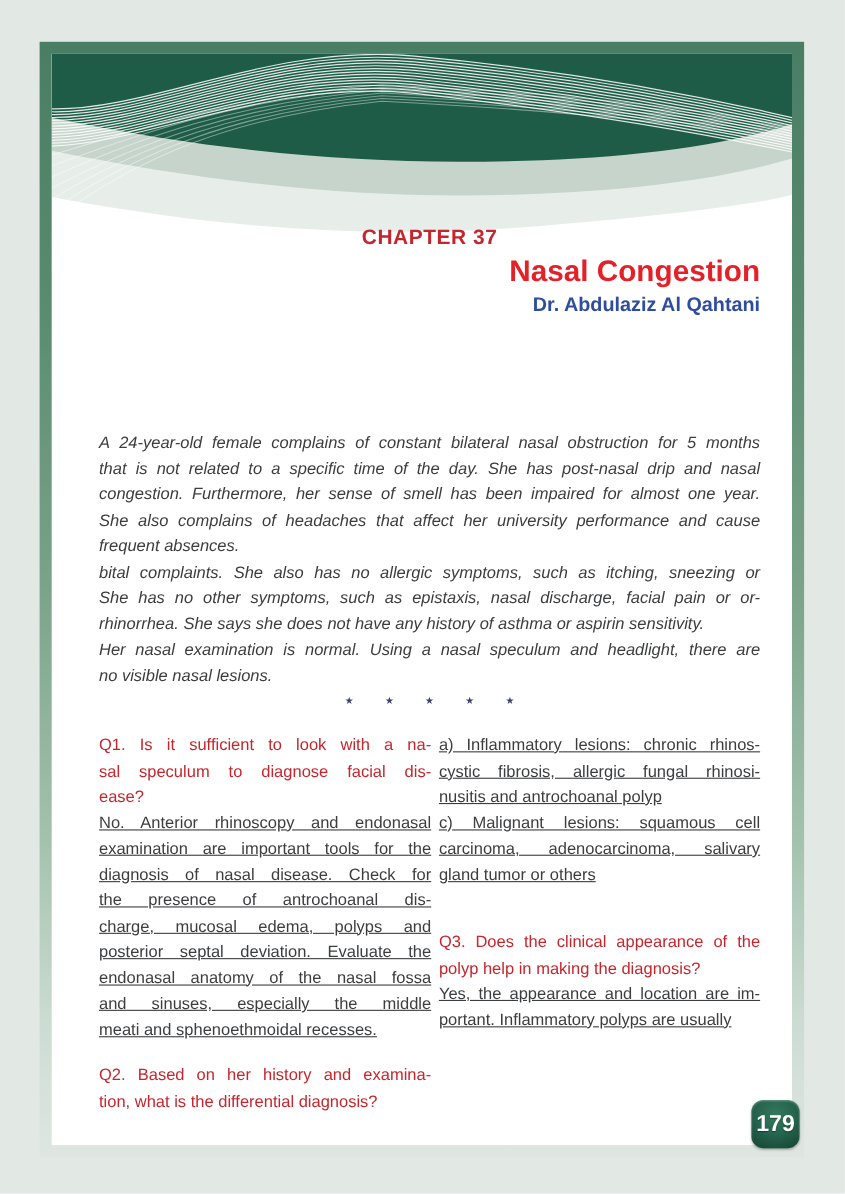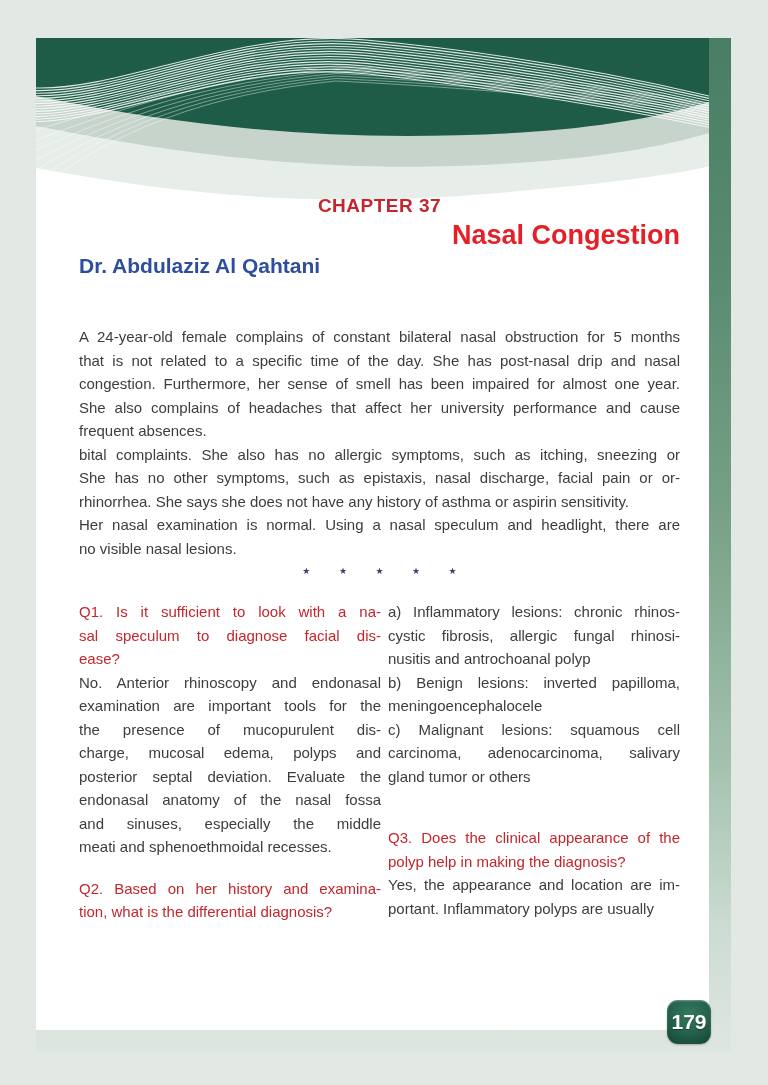--- a/index.html
+++ b/index.html
@@ -14,21 +14,21 @@
   body{
     background:var(--canvas-bg);
     font-family:"Liberation Sans", sans-serif;
     color:var(--body-text);
     overflow:hidden;
   }
   .frame{
     position:relative;
     margin:38px 37px 0 36px;
     height:1014px;
-    padding:0;
+    padding:11px;
     background:linear-gradient(180deg,
       var(--frame-green) 0%, #578a6f 22%, #79a288 48%,
       #a4c3af 72%, #ccdcd2 88%, #dfe6e1 100%);
   }
   .page{
     position:relative;
     width:673px; height:992px;
     background:var(--page-bg);
     overflow:hidden;
   }
@@ -37,44 +37,44 @@
 
   .chapter-label{
     text-align:center; font-size:19px; line-height:22px; font-weight:bold;
     color:var(--chapter-red); letter-spacing:.5px;
   }
   .page-title{
     text-align:right; font-size:27px; line-height:31px; font-weight:bold;
     color:var(--title-red); margin-top:3px;
   }
   .author{
-    text-align:left; font-size:21px; line-height:22px; font-weight:bold;
+    text-align:right; font-size:18px; line-height:22px; font-weight:bold;
     color:var(--author-blue); margin-top:4px;
   }
 
-  .case-study{margin-top:48px; font-size:15px;}
+  .case-study{margin-top:103px; font-style:italic; font-size:15px;}
   .tline{
     line-height:23.5px; text-align:justify; text-align-last:justify;
     white-space:normal;
   }
   .tline.last{text-align-last:left;}
 
   .stars{
     margin-top:2px; text-align:center; font-size:9px; line-height:18px;
     color:var(--stars-navy); letter-spacing:13px; padding-left:13px;
   }
 
   .columns{margin-top:20px; display:flex; gap:7px; font-size:15px;}
   .col-left{width:302px;}
   .col-right{width:292px;}
   .blk-question{font-weight:normal; color:var(--question-red);}
-  .blk-answer{color:var(--body-text);}
+  .blk-answer{color:var(--body-text);text-decoration:underline;}
 
   .page-badge{
-    position:absolute; top:962px; right:20px; z-index:3;
+    position:absolute; top:962px; right:4px; z-index:3;
     width:44px; height:44px; border-radius:11px;
     background:radial-gradient(circle at 50% 32%, #35795c 0%, #266550 45%, #1a4f3b 80%, #154435 100%);
     box-shadow:inset 0 1px 2px rgba(255,255,255,.35), 0 1px 2px rgba(0,0,0,.25);
     display:flex; align-items:center; justify-content:center;
     color:#ffffff; font-weight:bold; font-size:21px;
     text-shadow:0 1px 1px rgba(0,0,0,.4);
   }
 </style>
 </head>
 <body>
@@ -141,41 +141,38 @@
       <div class="columns">
         <div class="col-left">
             <div class="blk-question">
               <div class="tline">Q1. Is it sufficient to look with a na-</div>
               <div class="tline">sal speculum to diagnose facial dis-</div>
               <div class="tline last">ease?</div>
             </div>
             <div class="blk-answer">
               <div class="tline">No. Anterior rhinoscopy and endonasal</div>
               <div class="tline">examination are important tools for the</div>
-              <div class="tline">the presence of mucopurulent dis-</div>
+              <div class="tline">diagnosis of nasal disease. Check for</div>
+              <div class="tline">the presence of antrochoanal dis-</div>
               <div class="tline">charge, mucosal edema, polyps and</div>
               <div class="tline">posterior septal deviation. Evaluate the</div>
               <div class="tline">endonasal anatomy of the nasal fossa</div>
               <div class="tline">and sinuses, especially the middle</div>
               <div class="tline last">meati and sphenoethmoidal recesses.</div>
             </div>
             <div class="blk-question" style="margin-top: 18px;">
               <div class="tline">Q2. Based on her history and examina-</div>
               <div class="tline last">tion, what is the differential diagnosis?</div>
             </div>
           </div>
         <div class="col-right">
             <div class="blk-answer">
               <div class="tline">a) Inflammatory lesions: chronic rhinos-</div>
               <div class="tline">cystic fibrosis, allergic fungal rhinosi-</div>
               <div class="tline last">nusitis and antrochoanal polyp</div>
-            </div>
-            <div class="blk-answer">
-              <div class="tline">b) Benign lesions: inverted papilloma,</div>
-              <div class="tline last">meningoencephalocele</div>
             </div>
             <div class="blk-answer">
               <div class="tline">c) Malignant lesions: squamous cell</div>
               <div class="tline">carcinoma, adenocarcinoma, salivary</div>
               <div class="tline last">gland tumor or others</div>
             </div>
             <div class="blk-question" style="margin-top: 38px;">
               <div class="tline">Q3. Does the clinical appearance of the</div>
               <div class="tline last">polyp help in making the diagnosis?</div>
             </div>

